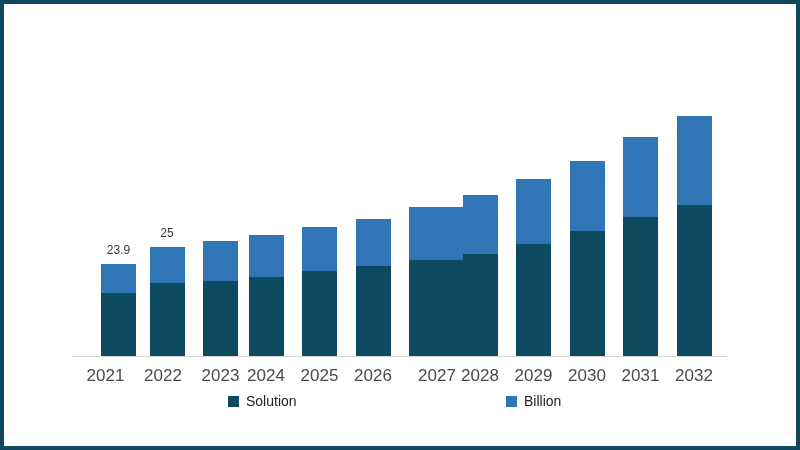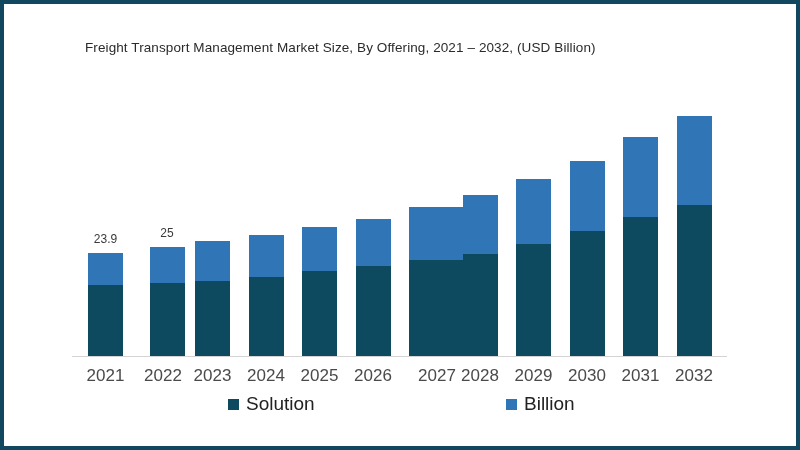--- a/index.html
+++ b/index.html
@@ -92,21 +92,21 @@
     top: 389px;
     width: 655px;
     height: 24px;
   }
   .legend-item {
     position: absolute;
     top: 0;
     display: flex;
     align-items: center;
     gap: 7px;
-    font-size: 19px;
+    font-size: 14px;
     color: #222222;
     white-space: nowrap;
     text-align: right;
   }
   .legend-swatch {
     width: 11px;
     height: 11px;
     flex: 0 0 auto;
   }
   #legend-solution { left: 156px; }
@@ -119,42 +119,41 @@
     font-size: 10.5px;
     color: #4d4d4d;
     white-space: nowrap;
   }
 </style>
 </head>
 <body>
 
 <div id="figure" style="border-color: rgb(18, 72, 95);">
 
-  <div id="chart-title">Freight Transport Management Market Size, By Offering, 2021 – 2032, (USD Billion)</div>
 
   <div id="plot-area">
     <div id="baseline"></div>
     <div id="bars-container">
         <div class="bar-group" style="left: 16px; width: 35px;">
-          <div class="bar-stack" style="height: 103px;">
+          <div class="bar-stack" style="height: 92px; margin-left: 13px;">
             <div class="seg-services" style="height: 32px; background: rgb(48, 118, 182);"></div>
             <div class="seg-solution" style="height: 71px; background: rgb(13, 74, 96);"></div>
             <div class="bar-label">23.9</div>
           </div>
           <div class="tick-label">2021</div>
         </div>
         <div class="bar-group" style="left: 69.5px; width: 35px; padding-left: 8px;">
           <div class="bar-stack" style="height: 109px;">
             <div class="seg-services" style="height: 36px; background: rgb(48, 118, 182);"></div>
             <div class="seg-solution" style="height: 73px; background: rgb(13, 74, 96);"></div>
             <div class="bar-label">25</div>
           </div>
           <div class="tick-label">2022</div>
         </div>
-        <div class="bar-group" style="left: 123px; width: 35px;">
+        <div class="bar-group" style="left: 131px; width: 35px;">
           <div class="bar-stack" style="height: 115px;">
             <div class="seg-services" style="height: 40px; background: rgb(48, 118, 182);"></div>
             <div class="seg-solution" style="height: 75px; background: rgb(13, 74, 96);"></div>
           </div>
           <div class="tick-label">2023</div>
         </div>
         <div class="bar-group" style="left: 176.5px; width: 35px; margin-top: 8px;">
           <div class="bar-stack" style="height: 121px;">
             <div class="seg-services" style="height: 42px; background: rgb(48, 118, 182);"></div>
             <div class="seg-solution" style="height: 79px; background: rgb(13, 74, 96);"></div>

